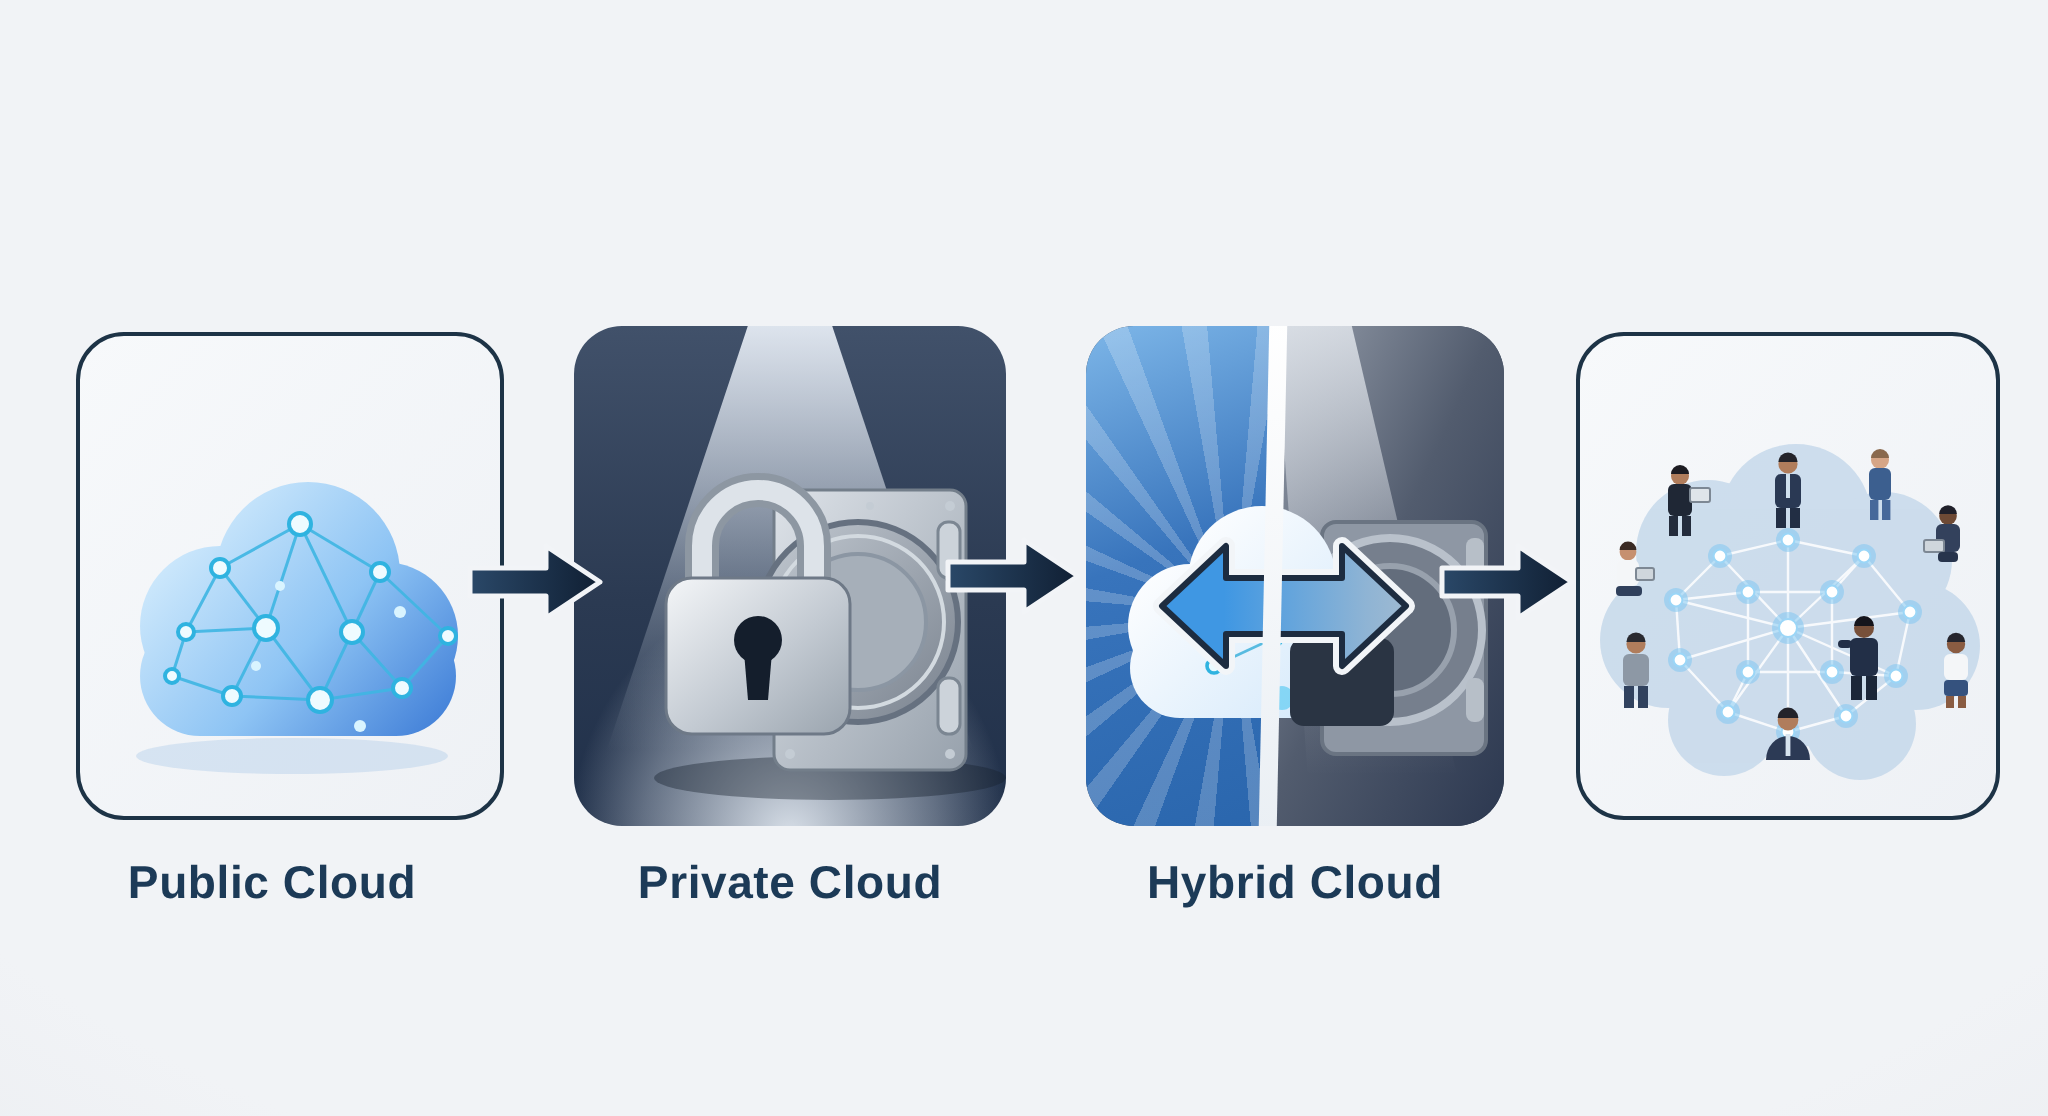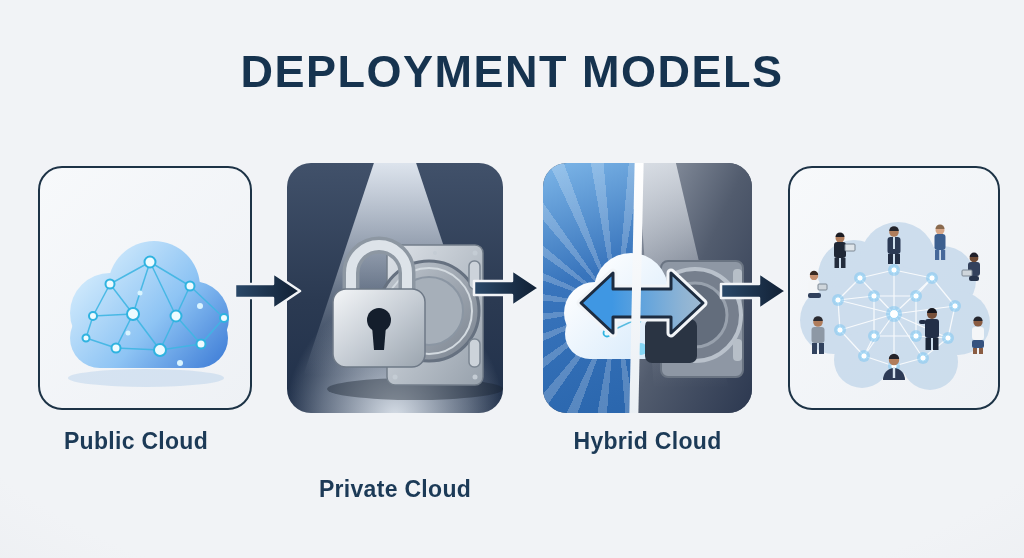--- a/index.html
+++ b/index.html
@@ -77,30 +77,29 @@
   #arrow-2{left:472px;top:266px;}
   #arrow-3{left:719px;top:269px;}
 
   .label{
     position:absolute;top:428px;
     text-align:center;
     font-size:23px;font-weight:700;letter-spacing:.3px;
     color:#1c3a57;
   }
   #label-public{left:29px;width:214px;}
-  #label-private{left:287px;width:216px;margin-top:48px;}
+  #label-private{left:287px;width:216px;}
   #label-hybrid{left:543px;width:209px;}
   #label-community{left:788px;width:212px;}
 </style>
 </head>
 <body>
 
 <div class="stage">
 
-  <div class="title">DEPLOYMENT MODELS</div>
 
   <div class="panel light" id="panel-public">
     <svg width="209" height="239" viewBox="0 0 209 239">
       <defs>
         <linearGradient id="pcg" gradientUnits="userSpaceOnUse" x1="45" y1="85" x2="190" y2="215">
           <stop offset="0" stop-color="#d9effd"></stop>
           <stop offset="0.5" stop-color="#8ec4f4"></stop>
           <stop offset="1" stop-color="#2f6fd1"></stop>
         </linearGradient>
       </defs>

